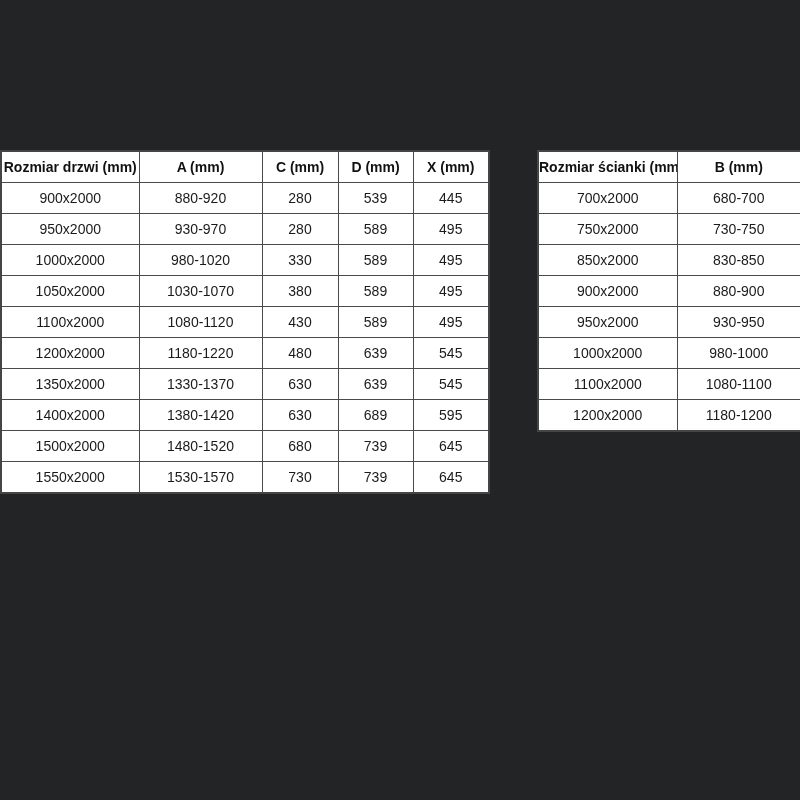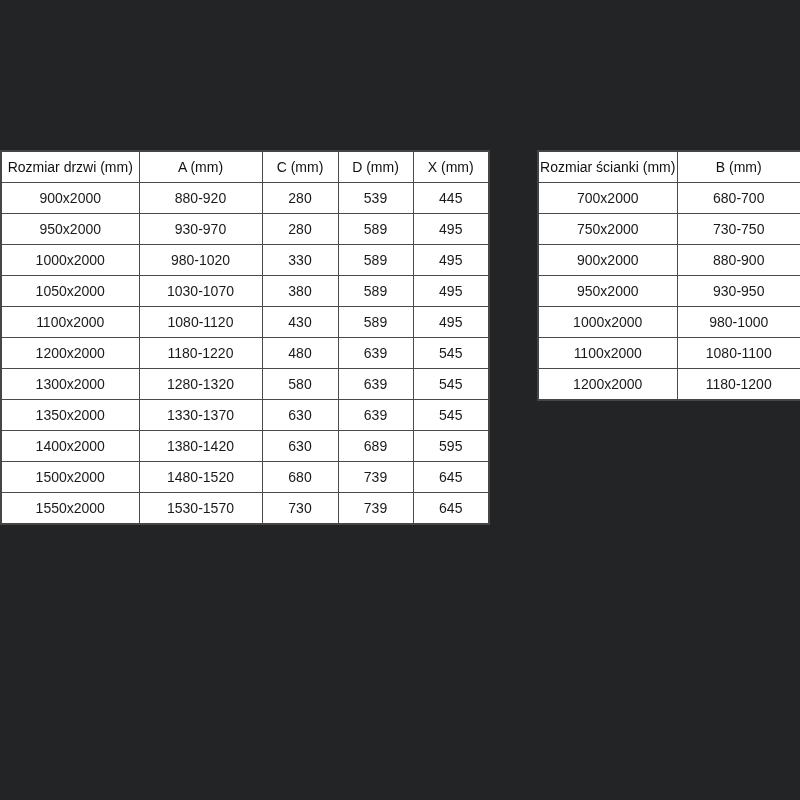--- a/index.html
+++ b/index.html
@@ -27,21 +27,21 @@
     height: 30px;
     padding: 0;
     text-align: center;
     vertical-align: middle;
     font-size: 14px;
     color: #1a1a1a;
     white-space: nowrap;
     overflow: hidden;
   }
   table.spec-table th {
-    font-weight: normal;
+    font-weight: bold;
     color: #111111;
   }
   #doors-table {
     left: 0px;
     top: 150px;
     width: 488px;
   }
   #wall-table {
     left: 537px;
     top: 150px;
@@ -107,27 +107,20 @@
           <td>495</td>
         </tr>
         <tr>
           <td>1200x2000</td>
           <td>1180-1220</td>
           <td>480</td>
           <td>639</td>
           <td>545</td>
         </tr>
         <tr>
-          <td>1300x2000</td>
-          <td>1280-1320</td>
-          <td>580</td>
-          <td>639</td>
-          <td>545</td>
-        </tr>
-        <tr>
           <td>1350x2000</td>
           <td>1330-1370</td>
           <td>630</td>
           <td>639</td>
           <td>545</td>
         </tr>
         <tr>
           <td>1400x2000</td>
           <td>1380-1420</td>
           <td>630</td>
@@ -165,20 +158,24 @@
     <tbody>
         <tr>
           <td>700x2000</td>
           <td>680-700</td>
         </tr>
         <tr>
           <td>750x2000</td>
           <td>730-750</td>
         </tr>
         <tr>
+          <td>850x2000</td>
+          <td>830-850</td>
+        </tr>
+        <tr>
           <td>900x2000</td>
           <td>880-900</td>
         </tr>
         <tr>
           <td>950x2000</td>
           <td>930-950</td>
         </tr>
         <tr>
           <td>1000x2000</td>
           <td>980-1000</td>

